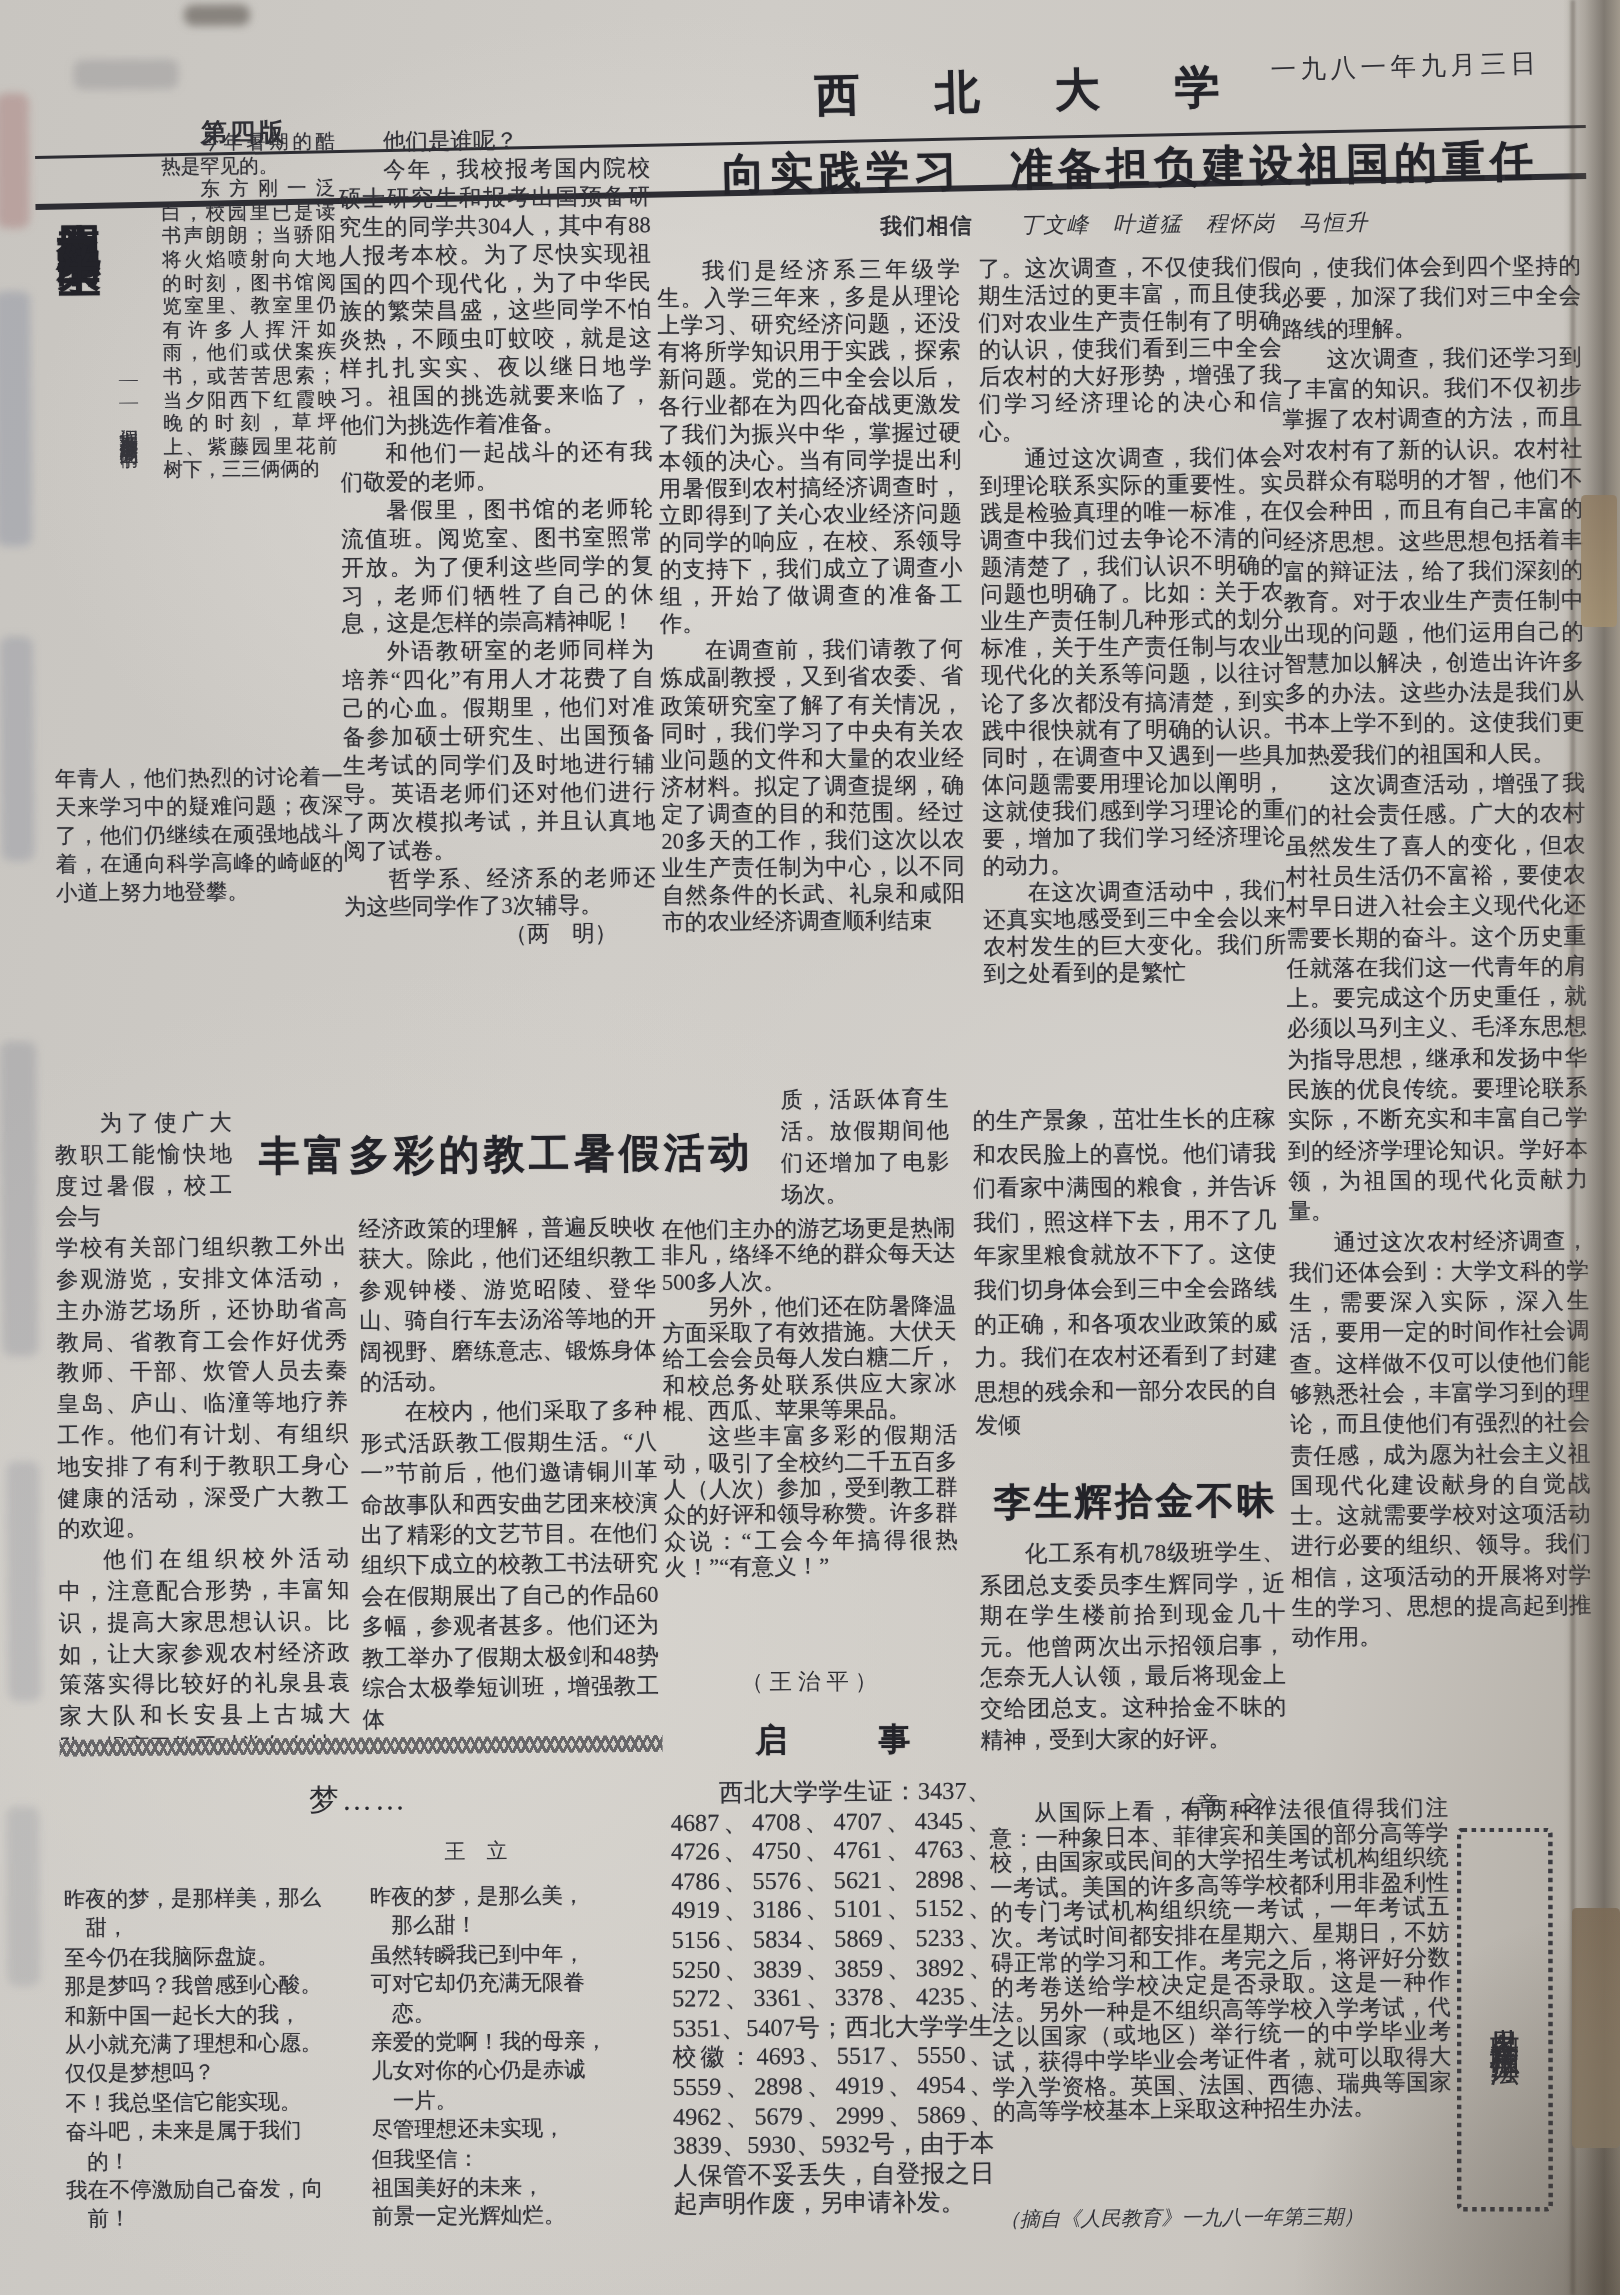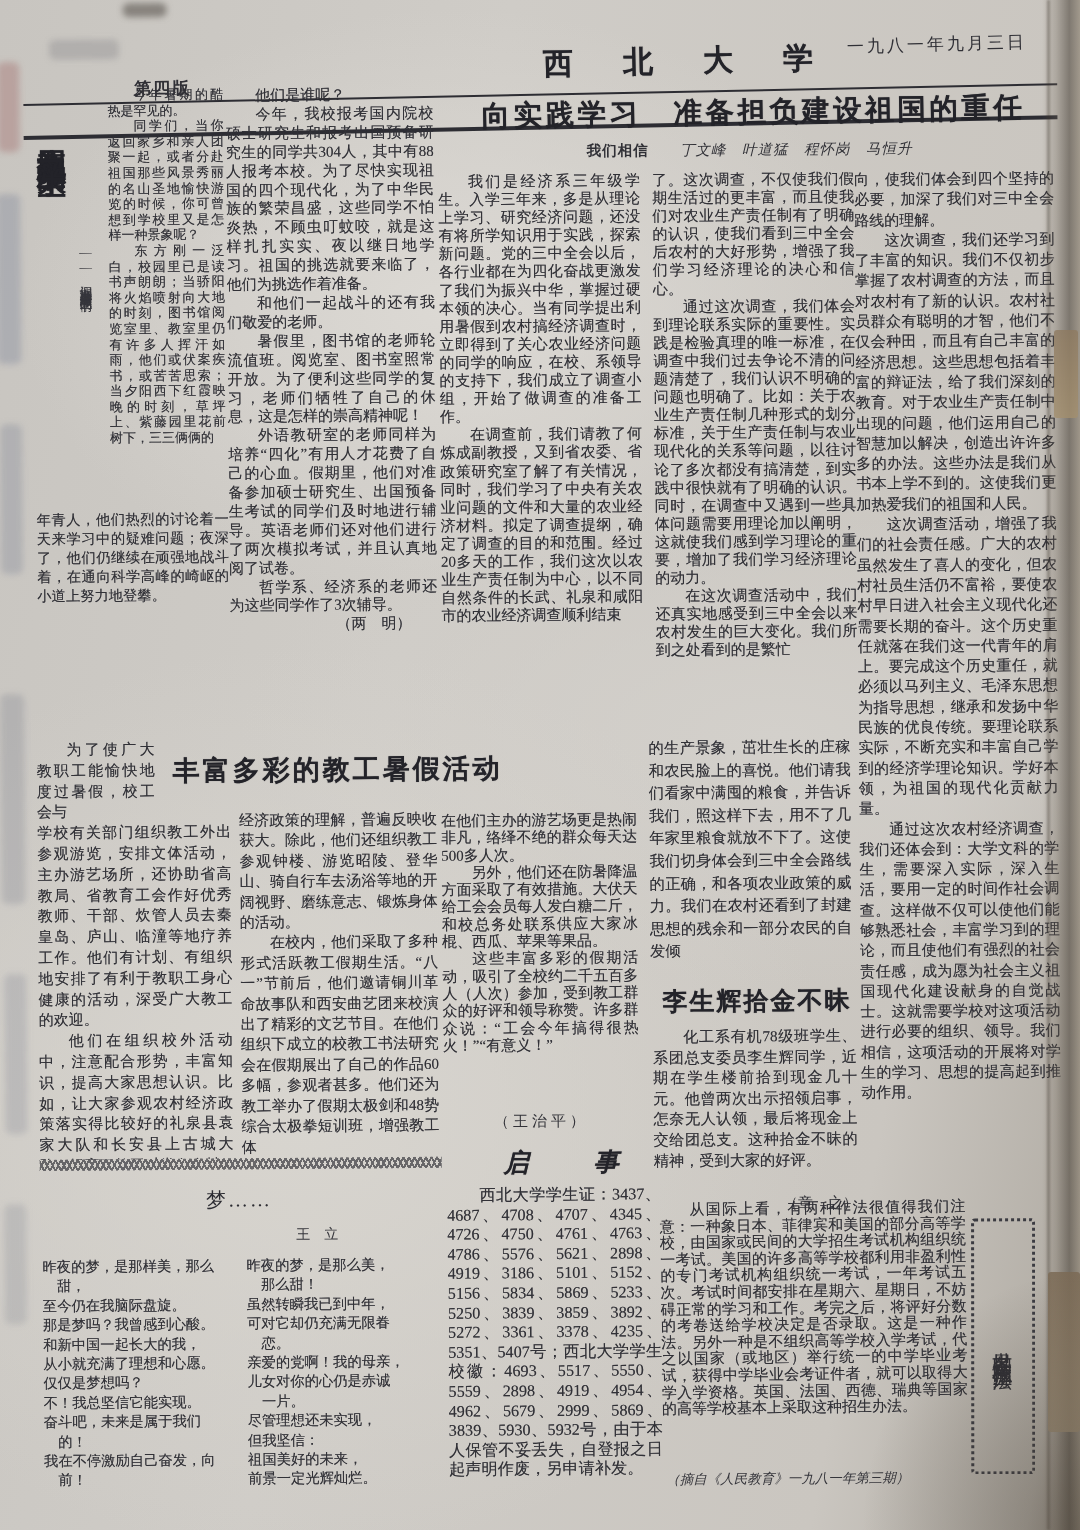--- a/index.html
+++ b/index.html
@@ -46,21 +46,20 @@
   <div class="abs bold" style="left:100px;top:74px;font-size:17px;letter-spacing:2px;">第四版</div>
   <div class="abs headline" style="left:548px;top:42px;font-size:30px;letter-spacing:10px;transform:rotate(-0.8deg);">西　北　大　学</div>
   <div class="abs" style="left:852px;top:36px;font-size:17px;letter-spacing:3px;transform:rotate(-1deg);">一九八一年九月三日</div>
   <div class="rule" style="left:28px;top:100px;width:1034px;height:2px;transform:rotate(-0.7deg);"></div>
   <div class="rule" style="left:28px;top:132px;width:1034px;height:4px;transform:rotate(-0.7deg);"></div>
 
   <div class="abs vert headline" style="left:36px;top:122px;height:360px;font-size:29px;letter-spacing:2px;">为四化顽强学习的大学生</div>
   <div class="abs vert" style="left:80px;top:242px;height:280px;font-size:12.5px;color:#36363c;letter-spacing:1px;">——记假期在校准备迎考研究生的同学们</div>
   <div class="col" style="left:112px;top:84px;width:116px;height:424px;font-size:13px;line-height:15.6px;">
     <p class="ind">今年暑期的酷热是罕见的。</p>
-    <p class="ind">同学们，当你返回家乡和亲人团聚一起，或者分赴祖国那些风景秀丽的名山圣地愉快游览的时候，你可曾想到学校里又是怎样一种景象呢？</p>
     <p class="ind">东方刚一泛白，校园里已是读书声朗朗；当骄阳将火焰喷射向大地的时刻，图书馆阅览室里、教室里仍有许多人挥汗如雨，他们或伏案疾书，或苦苦思索；当夕阳西下红霞映晚的时刻，草坪上、紫藤园里花前树下，三三俩俩的</p>
   </div>
   <div class="col" style="left:38px;top:507px;width:192px;height:96px;font-size:14.3px;line-height:19px;">
     <p class="cont">年青人，他们热烈的讨论着一天来学习中的疑难问题；夜深了，他们仍继续在顽强地战斗着，在通向科学高峰的崎岖的小道上努力地登攀。</p>
   </div>
   <div class="col" style="left:230px;top:84px;width:208px;height:630px;font-size:15px;line-height:18.9px;">
     <p class="ind">他们是谁呢？</p>
     <p class="ind">今年，我校报考国内院校硕士研究生和报考出国预备研究生的同学共304人，其中有88人报考本校。为了尽快实现祖国的四个现代化，为了中华民族的繁荣昌盛，这些同学不怕炎热，不顾虫叮蚊咬，就是这样扎扎实实、夜以继日地学习。祖国的挑选就要来临了，他们为挑选作着准备。</p>
     <p class="ind">和他们一起战斗的还有我们敬爱的老师。</p>
     <p class="ind">暑假里，图书馆的老师轮流值班。阅览室、图书室照常开放。为了便利这些同学的复习，老师们牺牲了自己的休息，这是怎样的崇高精神呢！</p>
@@ -97,20 +96,23 @@
   <div class="abs headline" style="left:172px;top:750px;font-size:27px;letter-spacing:3px;">丰富多彩的教工暑假活动</div>
   <div class="col" style="left:36px;top:736px;width:194px;height:420px;font-size:15px;line-height:20.8px;">
     <p class="ind" style="margin-right:76px;">为了使广大教职工能愉快地度过暑假，校工会与</p>
     <p class="cont">学校有关部门组织教工外出参观游览，安排文体活动，主办游艺场所，还协助省高教局、省教育工会作好优秀教师、干部、炊管人员去秦皇岛、庐山、临潼等地疗养工作。他们有计划、有组织地安排了有利于教职工身心健康的活动，深受广大教工的欢迎。</p>
     <p class="ind">他们在组织校外活动中，注意配合形势，丰富知识，提高大家思想认识。比如，让大家参观农村经济政策落实得比较好的礼泉县袁家大队和长安县上古城大队，提高了教工对党在农村</p>
   </div>
   <div class="col" style="left:238px;top:808px;width:198px;height:346px;font-size:15px;line-height:20.4px;">
     <p class="cont">经济政策的理解，普遍反映收获大。除此，他们还组织教工参观钟楼、游览昭陵、登华山、骑自行车去汤浴等地的开阔视野、磨练意志、锻炼身体的活动。</p>
     <p class="ind">在校内，他们采取了多种形式活跃教工假期生活。“八一”节前后，他们邀请铜川革命故事队和西安曲艺团来校演出了精彩的文艺节目。在他们组织下成立的校教工书法研究会在假期展出了自己的作品60多幅，参观者甚多。他们还为教工举办了假期太极剑和48势综合太极拳短训班，增强教工体</p>
   </div>
+  <div class="col" style="left:520px;top:724px;width:112px;height:86px;font-size:14.8px;line-height:21px;">
+    <p class="cont">质，活跃体育生活。放假期间他们还增加了电影场次。</p>
+  </div>
   <div class="col" style="left:440px;top:812px;width:196px;height:296px;font-size:15px;line-height:17.3px;">
     <p class="cont">在他们主办的游艺场更是热闹非凡，络绎不绝的群众每天达500多人次。</p>
     <p class="ind">另外，他们还在防暑降温方面采取了有效措施。大伏天给工会会员每人发白糖二斤，和校总务处联系供应大家冰棍、西瓜、苹果等果品。</p>
     <p class="ind">这些丰富多彩的假期活动，吸引了全校约二千五百多人（人次）参加，受到教工群众的好评和领导称赞。许多群众说：“工会今年搞得很热火！”“有意义！”</p>
   </div>
   <div class="sigline" style="left:440px;top:1112px;width:196px;text-align:center;font-size:15px;letter-spacing:4px;">（王治平）</div>
 
   <div class="abs headline" style="left:660px;top:986px;font-size:25px;letter-spacing:2px;">李生辉拾金不昧</div>
   <div class="col" style="left:650px;top:1028px;width:204px;height:166px;font-size:15.2px;line-height:20.6px;">
     <p class="ind">化工系有机78级班学生、系团总支委员李生辉同学，近期在学生楼前拾到现金几十元。他曾两次出示招领启事，怎奈无人认领，最后将现金上交给团总支。这种拾金不昧的精神，受到大家的好评。</p>
@@ -143,21 +145,21 @@
     <p>　恋。</p>
     <p>亲爱的党啊！我的母亲，</p>
     <p>儿女对你的心仍是赤诚</p>
     <p>　一片。</p>
     <p>尽管理想还未实现，</p>
     <p>但我坚信：</p>
     <p>祖国美好的未来，</p>
     <p>前景一定光辉灿烂。</p>
   </div>
 
-  <div class="abs headline" style="left:500px;top:1146px;font-size:25px;letter-spacing:20px;font-style:italic;">启　事</div>
+  <div class="abs headline" style="left:500px;top:1146px;font-size:21px;letter-spacing:20px;">启　事</div>
   <div class="col" style="left:443px;top:1186px;width:214px;height:338px;font-size:16.2px;line-height:19.6px;">
     <p class="ind">西北大学学生证：3437、4687、4708、4707、4345、4726、4750、4761、4763、4786、5576、5621、2898、4919、3186、5101、5152、5156、5834、5869、5233、5250、3839、3859、3892、5272、3361、3378、4235、5351、5407号；西北大学学生校徽：4693、5517、5550、5559、2898、4919、4954、4962、5679、2999、5869、3839、5930、5932号，由于本人保管不妥丢失，自登报之日起声明作废，另申请补发。</p>
   </div>
 
   <div class="col" style="left:656px;top:1202px;width:306px;height:264px;font-size:15px;line-height:16.6px;transform:rotate(-0.3deg);">
     <p class="ind">从国际上看，有两种作法很值得我们注意：一种象日本、菲律宾和美国的部分高等学校，由国家或民间的大学招生考试机构组织统一考试。美国的许多高等学校都利用非盈利性的专门考试机构组织统一考试，一年考试五次。考试时间都安排在星期六、星期日，不妨碍正常的学习和工作。考完之后，将评好分数的考卷送给学校决定是否录取。这是一种作法。另外一种是不组织高等学校入学考试，代之以国家（或地区）举行统一的中学毕业考试，获得中学毕业会考证件者，就可以取得大学入学资格。英国、法国、西德、瑞典等国家的高等学校基本上采取这种招生办法。</p>
   </div>
   <div class="abs" style="left:660px;top:1472px;width:302px;font-size:13.5px;font-style:italic;color:#34343a;">（摘自《人民教育》一九八一年第三期）</div>
 
   <div class="boxed" style="left:966px;top:1222px;width:58px;height:250px;transform:rotate(0.4deg);">

